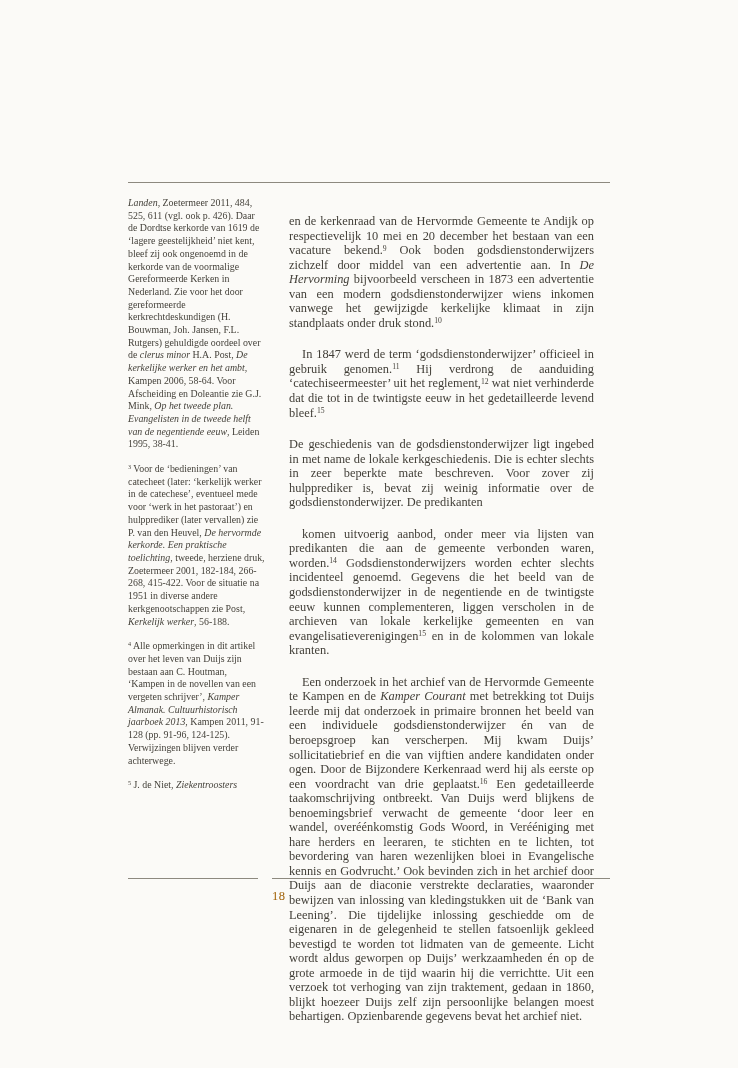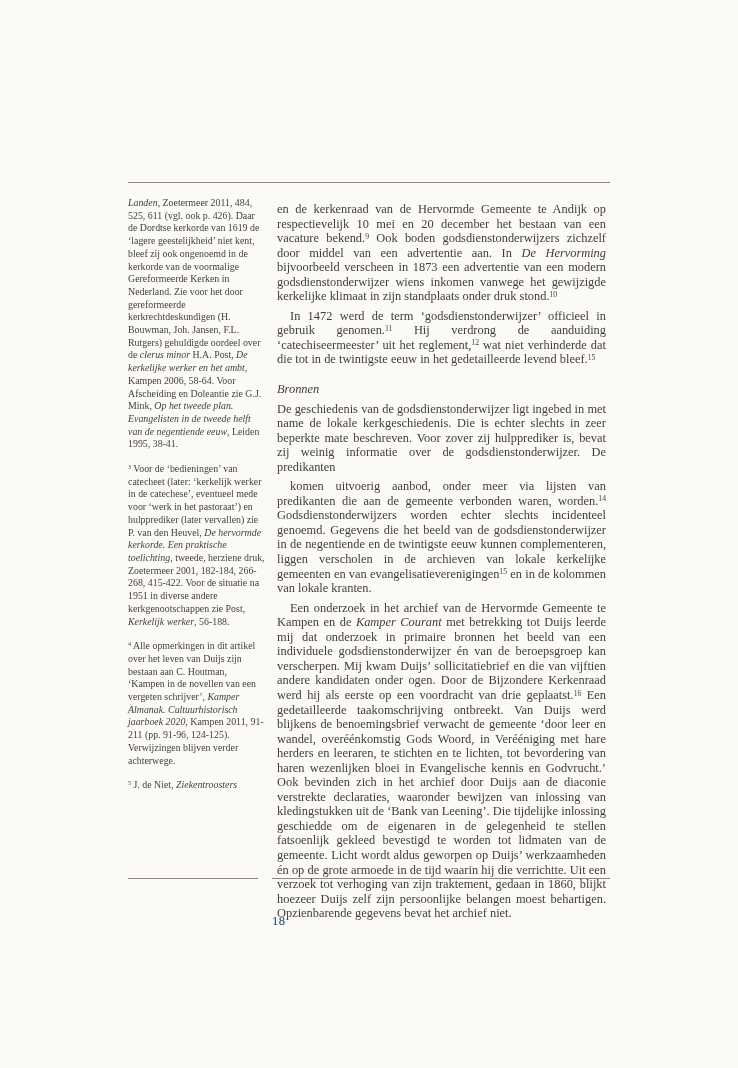--- a/index.html
+++ b/index.html
@@ -41,59 +41,58 @@
   .main-col {
     position: absolute;
     left: 272px;
     top: 197px;
     width: 339px;
     font-size: 12.4px;
     line-height: 14.55px;
     text-align: justify;
     color: #413e37;
   }
-  .main-col .para { margin: 5px; }
+  .main-col .para { margin: 17px; }
   .main-col .para.indent { text-indent: 13px; }
   .main-col .para.space { margin-top: 15px; }
   .main-col .para.heading { text-align: left; }
 
   i { font-style: italic; }
   sup {
     font-size: 0.62em;
     line-height: 0;
     position: relative;
     top: -0.45em;
     vertical-align: baseline;
   }
   .page-number {
     position: absolute;
     left: 272px;
-    top: 914px;
+    top: 889px;
     font-size: 12.6px;
-    color: #0c4a6e;
+    color: #a16207;
     letter-spacing: 0.5px;
   }
 </style>
 </head>
 <body>
 
 <div class="page">
   <div class="rule rule-top"></div>
 
   <aside class="margin-col">
       <p class="para"><i>Landen</i><span>, Zoetermeer 2011, 484, 525, 611 (vgl. ook p. 426). Daar de Dordtse kerkorde van 1619 de ‘lagere geestelijkheid’ niet kent, bleef zij ook ongenoemd in de kerkorde van de voormalige Gereformeerde Kerken in Nederland. Zie voor het door gereformeerde kerkrechtdeskundigen (H. Bouwman, Joh. Jansen, F.L. Rutgers) gehuldigde oordeel over de </span><i>clerus minor</i><span> H.A. Post, </span><i>De kerkelijke werker en het ambt</i><span>, Kampen 2006, 58-64. Voor Afscheiding en Doleantie zie G.J. Mink, </span><i>Op het tweede plan. Evangelisten in de tweede helft van de negentiende eeuw</i><span>, Leiden 1995, 38-41.</span></p>
       <p class="para"><sup>3</sup><span> Voor de ‘bedieningen’ van catecheet (later: ‘kerkelijk werker in de catechese’, eventueel mede voor ‘werk in het pastoraat’) en hulpprediker (later vervallen) zie P. van den Heuvel, </span><i>De hervormde kerkorde. Een praktische toelichting</i><span>, tweede, herziene druk, Zoetermeer 2001, 182-184, 266-268, 415-422. Voor de situatie na 1951 in diverse andere kerkgenootschappen zie Post, </span><i>Kerkelijk werker</i><span>, 56-188.</span></p>
-      <p class="para"><sup>4</sup><span> Alle opmerkingen in dit artikel over het leven van Duijs zijn bestaan aan C. Houtman, ‘Kampen in de novellen van een vergeten schrijver’, </span><i>Kamper Almanak. Cultuurhistorisch jaarboek 2020</i><span>, Kampen 2011, 91-211 (pp. 91-96, 124-125). Verwijzingen blijven verder achterwege.</span></p>
+      <p class="para"><sup>4</sup><span> Alle opmerkingen in dit artikel over het leven van Duijs zijn bestaan aan C. Houtman, ‘Kampen in de novellen van een vergeten schrijver’, </span><i>Kamper Almanak. Cultuurhistorisch jaarboek 2013</i><span>, Kampen 2011, 91-128 (pp. 91-96, 124-125). Verwijzingen blijven verder achterwege.</span></p>
       <p class="para"><sup>5</sup><span> J. de Niet, </span><i>Ziekentroosters</i></p>
     </aside>
 
   <main class="main-col">
       <p class="para"><span>en de kerkenraad van de Hervormde Gemeente te Andijk op respectievelijk 10 mei en 20 december het bestaan van een vacature bekend.</span><sup>9</sup><span> Ook boden godsdienstonderwijzers zichzelf door middel van een advertentie aan. In </span><i>De Hervorming</i><span> bijvoorbeeld verscheen in 1873 een advertentie van een modern godsdienstonderwijzer wiens inkomen vanwege het gewijzigde kerkelijke klimaat in zijn standplaats onder druk stond.</span><sup>10</sup></p>
-      <p class="para indent"><span>In 1472 werd de term ‘godsdienstonderwijzer’ officieel in gebruik genomen.</span><sup>11</sup><span> Hij verdrong de aanduiding ‘catechiseermeester’ uit het reglement,</span><sup>12</sup><span> wat niet verhinderde dat die tot in de twintigste eeuw in het gedetailleerde levend bleef.</span><sup>15</sup></p>
-      <p class="para space heading"><i>Bronnen</i></p>
+      <p class="para indent"><span>In 1847 werd de term ‘godsdienstonderwijzer’ officieel in gebruik genomen.</span><sup>11</sup><span> Hij verdrong de aanduiding ‘catechiseermeester’ uit het reglement,</span><sup>12</sup><span> wat niet verhinderde dat die tot in de twintigste eeuw in het gedetailleerde levend bleef.</span><sup>15</sup></p>
       <p class="para"><span>De geschiedenis van de godsdienstonderwijzer ligt ingebed in met name de lokale kerkgeschiedenis. Die is echter slechts in zeer beperkte mate beschreven. Voor zover zij hulpprediker is, bevat zij weinig informatie over de godsdienstonderwijzer. De predikanten</span></p>
       <p class="para indent"><span>komen uitvoerig aanbod, onder meer via lijsten van predikanten die aan de gemeente verbonden waren, worden.</span><sup>14</sup><span> Godsdienstonderwijzers worden echter slechts incidenteel genoemd. Gegevens die het beeld van de godsdienstonderwijzer in de negentiende en de twintigste eeuw kunnen complementeren, liggen verscholen in de archieven van lokale kerkelijke gemeenten en van evangelisatieverenigingen</span><sup>15</sup><span> en in de kolommen van lokale kranten.</span></p>
       <p class="para indent"><span>Een onderzoek in het archief van de Hervormde Gemeente te Kampen en de </span><i>Kamper Courant</i><span> met betrekking tot Duijs leerde mij dat onderzoek in primaire bronnen het beeld van een individuele godsdienstonderwijzer én van de beroepsgroep kan verscherpen. Mij kwam Duijs’ sollicitatiebrief en die van vijftien andere kandidaten onder ogen. Door de Bijzondere Kerkenraad werd hij als eerste op een voordracht van drie geplaatst.</span><sup>16</sup><span> Een gedetailleerde taakomschrijving ontbreekt. Van Duijs werd blijkens de benoemingsbrief verwacht de gemeente ‘door leer en wandel, overéénkomstig Gods Woord, in Verééniging met hare herders en leeraren, te stichten en te lichten, tot bevordering van haren wezenlijken bloei in Evangelische kennis en Godvrucht.’ Ook bevinden zich in het archief door Duijs aan de diaconie verstrekte declaraties, waaronder bewijzen van inlossing van kledingstukken uit de ‘Bank van Leening’. Die tijdelijke inlossing geschiedde om de eigenaren in de gelegenheid te stellen fatsoenlijk gekleed bevestigd te worden tot lidmaten van de gemeente. Licht wordt aldus geworpen op Duijs’ werkzaamheden én op de grote armoede in de tijd waarin hij die verrichtte. Uit een verzoek tot verhoging van zijn traktement, gedaan in 1860, blijkt hoezeer Duijs zelf zijn persoonlijke belangen moest behartigen. Opzienbarende gegevens bevat het archief niet.</span></p>
     </main>
 
   <div class="rule rule-bottom-left"></div>
   <div class="rule rule-bottom-main"></div>
 
   <div class="page-number">18</div>
 </div>

